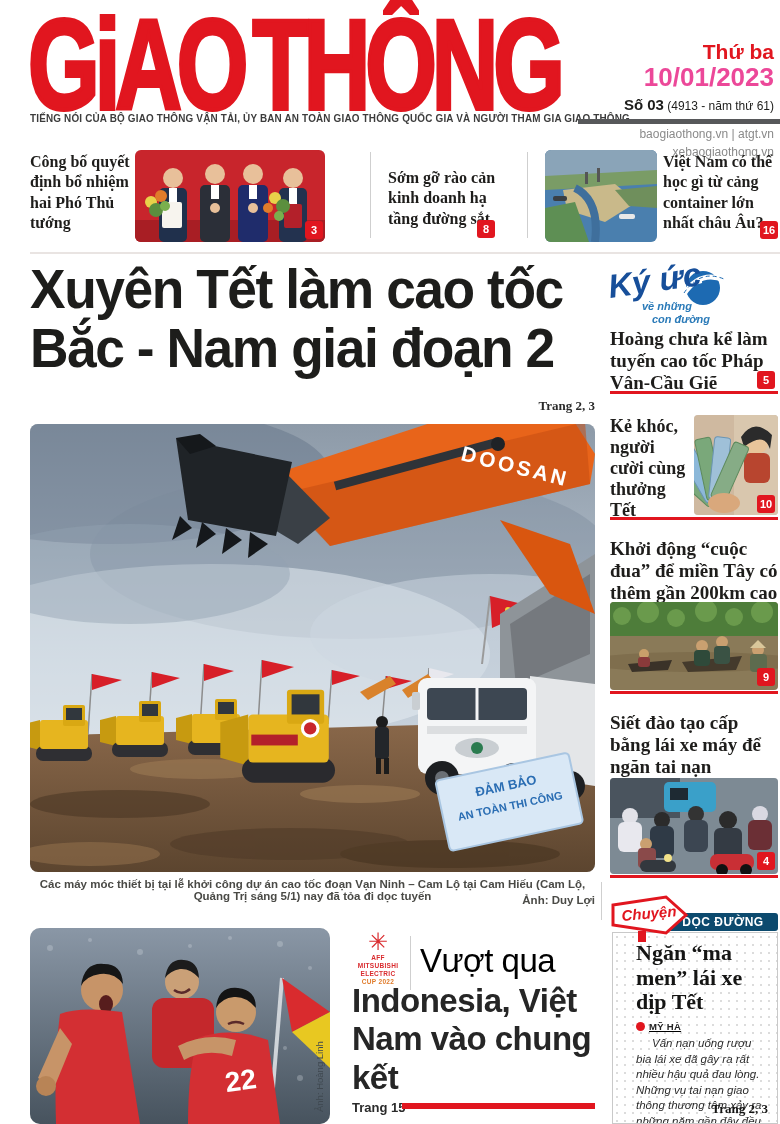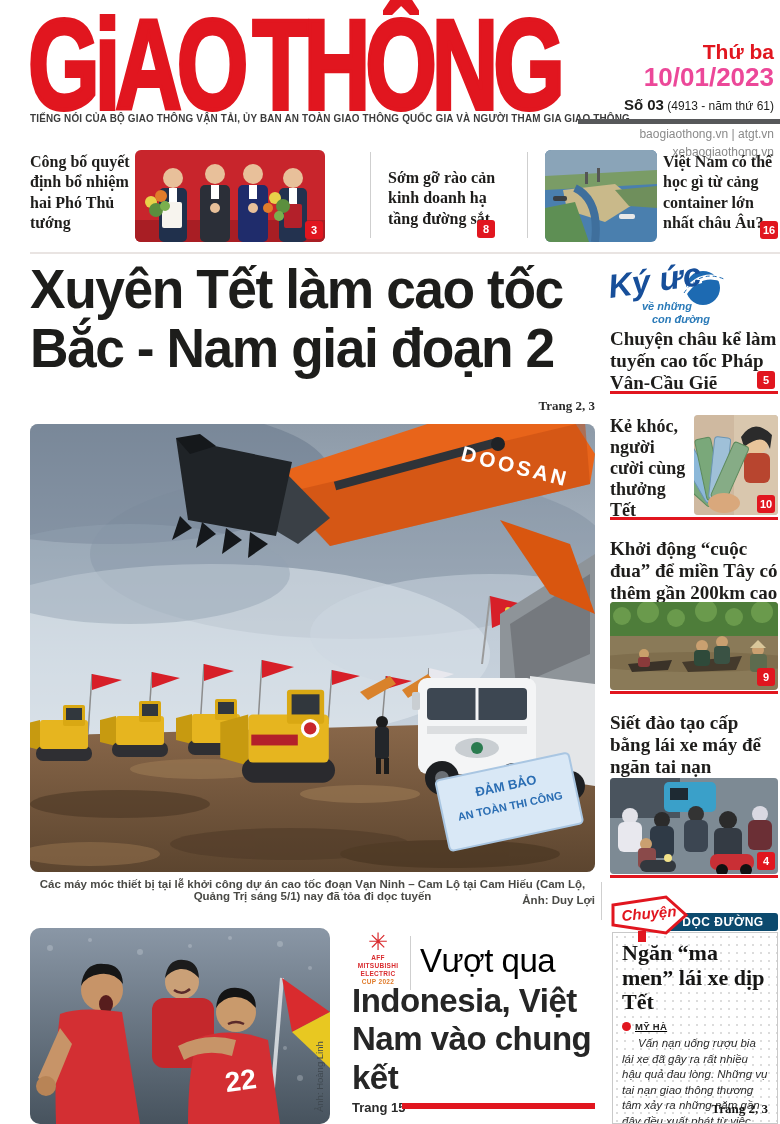--- a/index.html
+++ b/index.html
@@ -44,21 +44,21 @@
   
   .side-title { font-family:"Liberation Serif", serif; font-weight:bold; font-size:19px; line-height:1.16; color:#1e1d1b; }
   .red-line { position:absolute; height:3px; background:#e1161f; }
 
   
   .chuyen-bar { position:absolute; left:668px; top:913px; width:110px; height:18px; background:#0c4a6e;
                 color:#fff; font-weight:bold; font-size:12px; display:flex; align-items:center; justify-content:center;
                 letter-spacing:0.5px; border-radius:0 3px 3px 0; }
   .chuyen-box { position:absolute; left:612px; top:932px; width:166px; height:192px; border:1px solid #c9c9c9;
                 background-color:#fff; background-image:radial-gradient(circle, #dcdcdc 1px, transparent 1.3px);
-                background-size:8px 8px; padding:8px 9px 6px 9px; overflow:hidden; }
+                background-size:8px 8px; padding:8px 9px 6px 23px; overflow:hidden; }
   .chuyen-headline { font-family:"Liberation Serif", serif; font-weight:bold; font-size:22px; line-height:1.12; color:#151514; }
   .byline { display:flex; align-items:center; gap:4px; margin-top:6px;text-decoration:underline; }
   .byline-dot { width:9px; height:9px; border-radius:50%; background:#e1161f; }
   .byline-name { font-size:9.5px; font-weight:bold; color:#222; letter-spacing:0.3px; }
   .chuyen-body { margin-top:4px; font-style:italic; font-size:11.5px; line-height:1.36; color:#2c2c2c; text-indent:16px; }
   .chuyen-pageref { position:absolute; right:9px; bottom:6px; font-family:"Liberation Serif", serif; font-weight:bold;
                     font-size:13px; color:#151514; }
 
   
   .fb-line1 { position:absolute; left:420px; top:942px; font-size:33px; font-weight:normal; letter-spacing:-0.5px; color:#000000; }
@@ -332,21 +332,21 @@
     <svg width="120" height="68" viewBox="0 0 120 68">
       <circle cx="95" cy="26" r="17" fill="#1d6ab2"></circle>
       <path d="M76,32 Q92,8 116,18" stroke="#ffffff" stroke-width="5" fill="none"></path>
       <path d="M76,32 Q92,8 116,18" stroke="#1d6ab2" stroke-width="1" stroke-dasharray="4 3" fill="none" transform="translate(0,-1)"></path>
       <rect x="86" y="18" width="8" height="4" rx="1" fill="#ffffff" transform="rotate(-14 90 20)"></rect>
       <text x="2" y="36" font-family="Liberation Serif, serif" font-style="italic" font-weight="bold" font-size="33" fill="#174f9a" transform="rotate(-8 2 36)">Ký ức</text>
       <text x="34" y="48" font-style="italic" font-weight="bold" font-size="11" fill="#2a7ab8">về những</text>
       <text x="44" y="61" font-style="italic" font-weight="bold" font-size="11" fill="#2a7ab8">con đường</text>
     </svg>
   </div>
-  <div class="abs side-title" style="left:610px; top:328px; width:168px;">Chuyện châu kể làm tuyến cao tốc Pháp Vân-Cầu Giẽ</div>
+  <div class="abs side-title" style="left:610px; top:328px; width:168px;">Hoàng chưa kể làm tuyến cao tốc Pháp Vân-Cầu Giẽ</div>
   <div class="badge" style="left:757px; top:371px;">5</div>
   <div class="red-line" style="left:610px; top:391px; width:168px;"></div>
 
   <div class="abs side-title" style="left:610px; top:416px; width:82px; font-size:18px;">Kẻ khóc, người cười cùng thưởng Tết</div>
   <div class="ph" style="left:694px; top:415px; width:84px; height:100px; border-radius:4px;">
     <svg width="84" height="100" viewBox="0 0 84 100">
       <rect width="84" height="100" fill="#cfb9a0"></rect>
       <rect x="40" y="0" width="44" height="100" fill="#d9c7ae"></rect>
       <circle cx="62" cy="26" r="13" fill="#e8c49a"></circle>
       <path d="M47,22 Q60,2 78,20 L76,34 Q70,16 50,32 Z" fill="#2b2b2b"></path>

